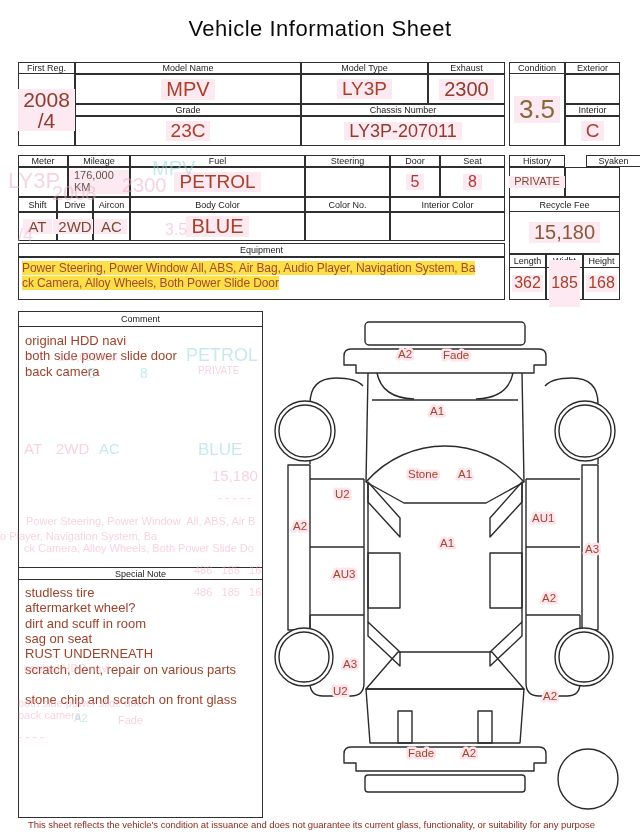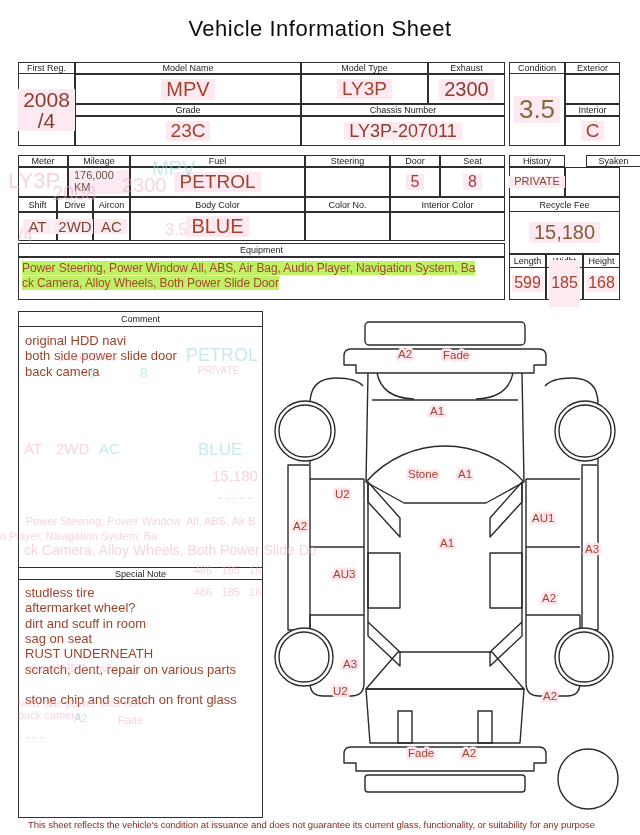--- a/index.html
+++ b/index.html
@@ -17,21 +17,21 @@
   .s11{font-size:11px}.s15{font-size:15px}.s16{font-size:16px}.s18{font-size:18px}
   .s19{font-size:19px}.s20{font-size:20px}.s21{font-size:21px;text-align:center;line-height:1.0}
   .s26{font-size:26px}
   .bigbox{position:absolute;border:1px solid #2f2f2f;box-sizing:border-box;}
   .boxhdr{position:absolute;border:1px solid #2f2f2f;box-sizing:border-box;display:flex;
           align-items:center;justify-content:center;}
   .freeTxt{position:absolute;color:#9c432c;font-size:13px;line-height:1.18;
            white-space:pre-line;text-align:left;}
   .equipTxt{position:absolute;color:#a34a30;font-size:12px;line-height:1.25;
             white-space:pre-line;letter-spacing:-.1px;background:transparent;}
-  .equipTxt .hl2{background:#bef264;}
+  .equipTxt .hl2{background:#fde047;}
   .footer{position:absolute;left:28px;top:819px;width:612px;font-size:9.5px;
           color:#8a2a1e;letter-spacing:-.05px;}
   .ghost{position:absolute;opacity:.5;pointer-events:none;white-space:pre;line-height:1;}
   .ghost.pink{color:#f0a8c0}.ghost.cyan{color:#8fd4da}
   svg.diagram{position:absolute;left:268px;top:312px;}
   .dmg{font-family:"Liberation Sans",sans-serif;font-size:11.5px;fill:#9c4a2e;
        paint-order:stroke;stroke:#fde3ec;stroke-width:5;stroke-linejoin:round;}
 </style>
 </head>
 <body>
@@ -206,21 +206,21 @@
   <div class="cell" style="left:509px;top:254px;width:37px;height:14px">
       <span class="lbl">Length</span>
     </div>
   <div class="cell" style="left:546px;top:254px;width:37px;height:14px">
       <span class="lbl">Widht</span>
     </div>
   <div class="cell" style="left:583px;top:254px;width:37px;height:14px">
       <span class="lbl">Height</span>
     </div>
   <div class="cell noTop" style="left:509px;top:268px;width:37px;height:32px">
-      <span class="hl v-red s16" style="padding:0 2px">599</span>
+      <span class="hl v-red s16" style="padding:0 2px">362</span>
     </div>
   <div class="cell noTop" style="left:546px;top:268px;width:37px;height:32px">
       <span class="hl v-red s16" style="padding:15px 2px">185</span>
     </div>
   <div class="cell noTop" style="left:583px;top:268px;width:37px;height:32px">
       <span class="hl v-red s16" style="padding:0 2px">168</span>
     </div>
 
   <div class="bigbox" style="left:18px;top:311px;width:245px;height:507px"></div>
   <div class="boxhdr" style="left:18px;top:311px;width:245px;height:16px">
@@ -330,21 +330,21 @@
       <span class="ghost cyan" style="left: 88px; top: 366px; font-size: 14px;">5</span>
       <span class="ghost cyan" style="left: 140px; top: 366px; font-size: 14px;">8</span>
       <span class="ghost pink" style="left: 24px; top: 441px; font-size: 15px;">AT</span>
       <span class="ghost pink" style="left: 56px; top: 441px; font-size: 15px;">2WD</span>
       <span class="ghost cyan" style="left: 99px; top: 441px; font-size: 15px;">AC</span>
       <span class="ghost cyan" style="left: 198px; top: 441px; font-size: 17px;">BLUE</span>
       <span class="ghost pink" style="left: 212px; top: 468px; font-size: 15px;">15,180</span>
       <span class="ghost pink" style="left: 218px; top: 492px; font-size: 12px;">- - - - -</span>
       <span class="ghost pink" style="left: 26px; top: 516px; font-size: 11px;">Power Steering, Power Window  All, ABS, Air B</span>
       <span class="ghost pink" style="left: 0px; top: 531px; font-size: 11px;">o Player, Navigation System, Ba</span>
-      <span class="ghost pink" style="left: 24px; top: 543px; font-size: 14px;">ck Camera, Alloy Wheels, Both Power Slide Do</span>
+      <span class="ghost pink" style="left: 24px; top: 543px; font-size: 11px;">ck Camera, Alloy Wheels, Both Power Slide Do</span>
       <span class="ghost pink" style="left: 194px; top: 565px; font-size: 11px;">486   185   16</span>
       <span class="ghost pink" style="left: 194px; top: 587px; font-size: 11px;">486   185   16</span>
       <span class="ghost pink" style="left: 24px; top: 663px; font-size: 11px;">original HDD navi</span>
       <span class="ghost pink" style="left: 18px; top: 698px; font-size: 11px;">both side power slide door</span>
       <span class="ghost pink" style="left: 18px; top: 710px; font-size: 11px;">back camera</span>
       <span class="ghost cyan" style="left: 74px; top: 713px; font-size: 11px;">A2</span>
       <span class="ghost pink" style="left: 118px; top: 715px; font-size: 11px;">Fade</span>
       <span class="ghost pink" style="left: 18px; top: 731px; font-size: 12px;">- - - -</span>
     </div>
 

